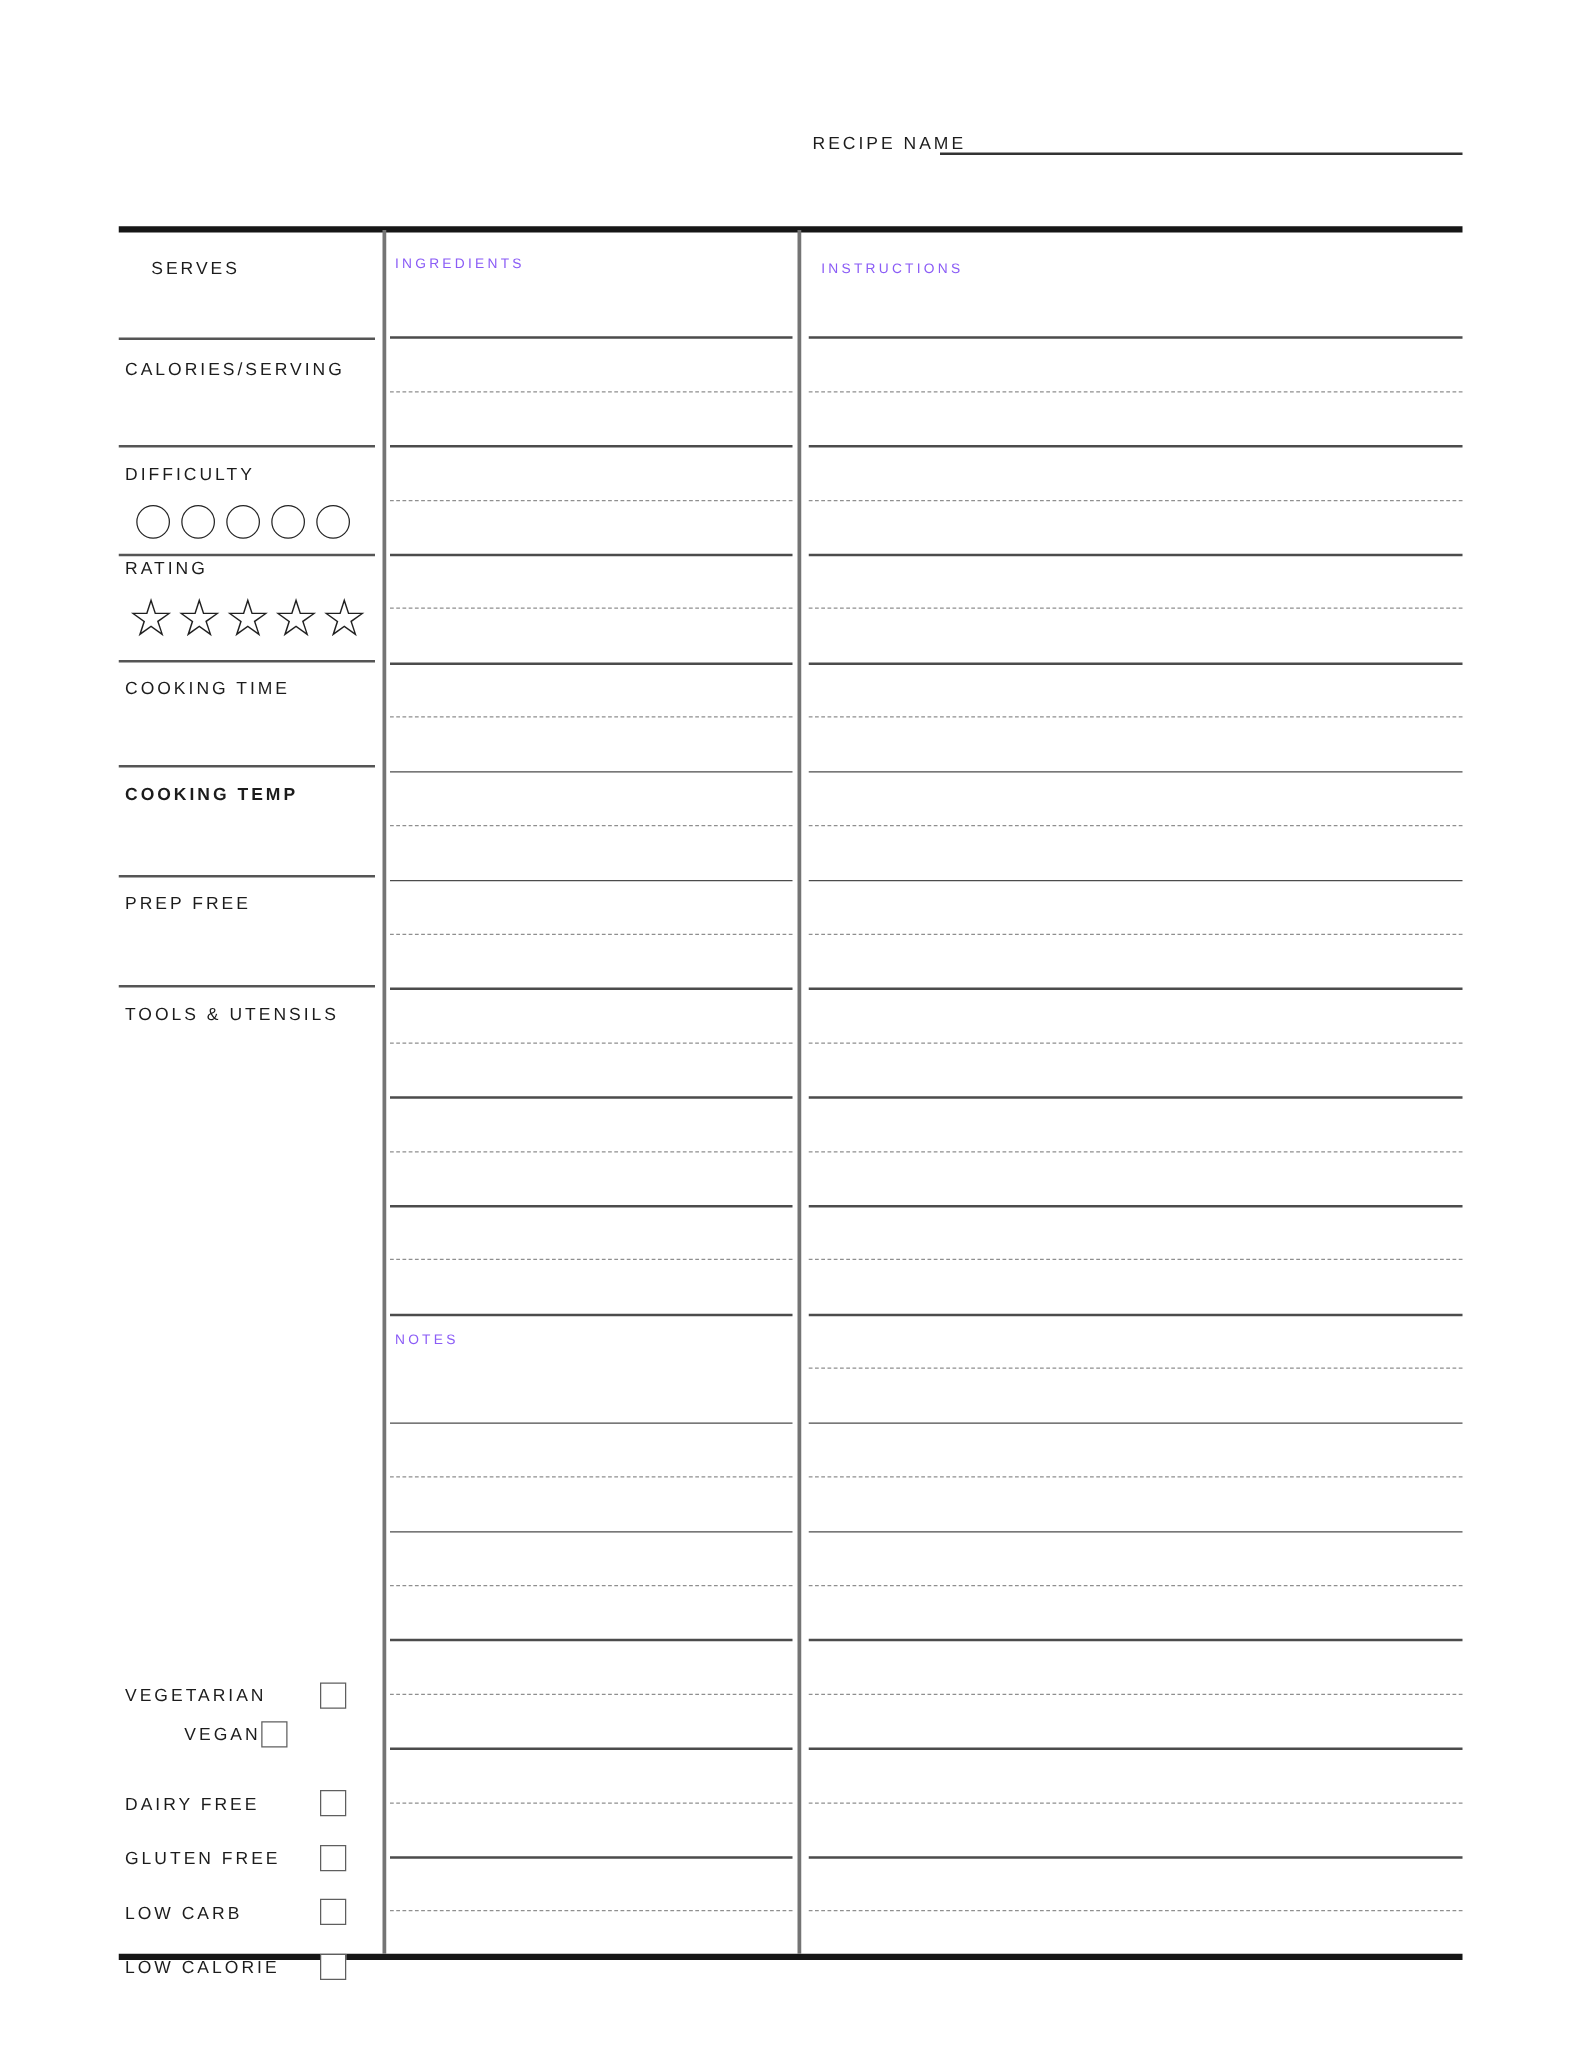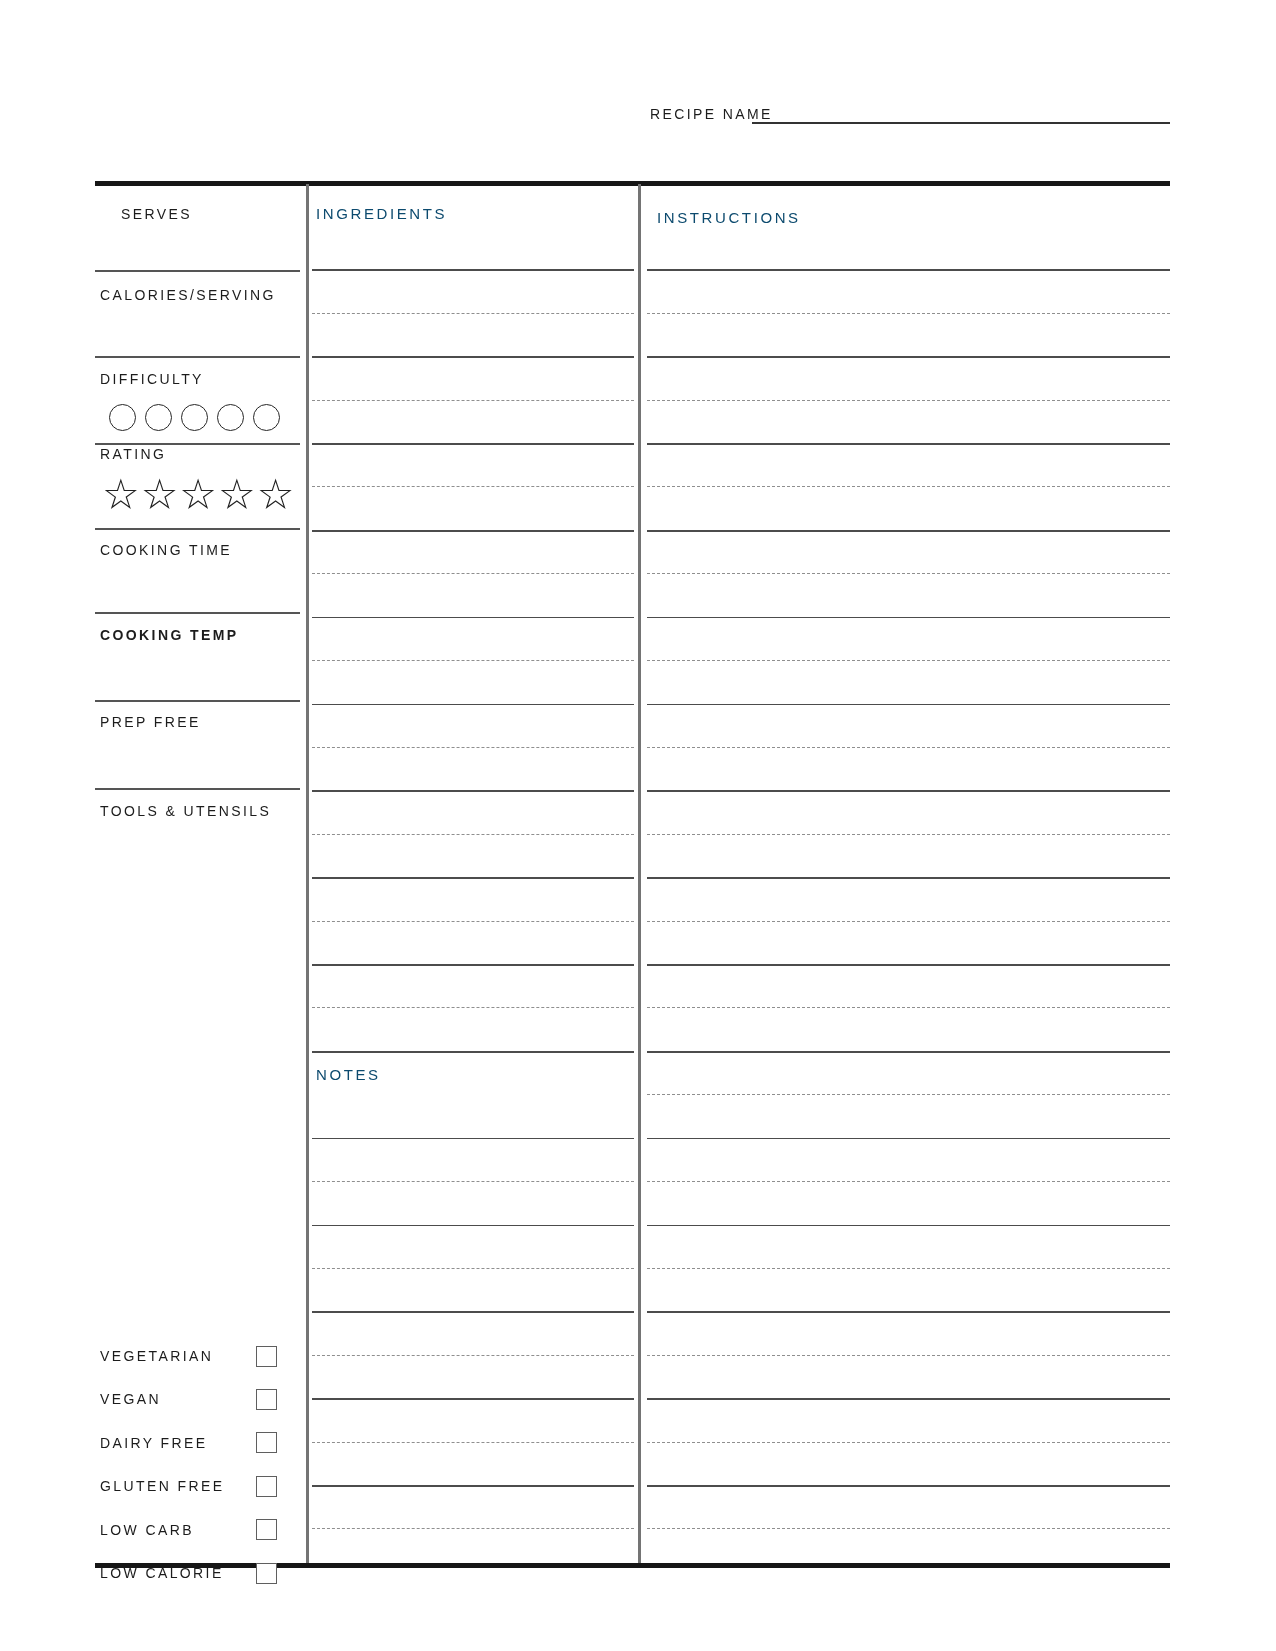--- a/index.html
+++ b/index.html
@@ -10,22 +10,22 @@
   .abs{position:absolute;}
   .script-title{
     font-family:"DejaVu Serif", serif;font-style:italic;font-weight:bold;
     font-size:60px;line-height:1.1;color:#171717;letter-spacing:-1px;white-space:nowrap;
   }
   .lbl{
     font-family:"Liberation Sans", sans-serif;font-size:14px;letter-spacing:2.4px;
     color:#1c1c1c;white-space:nowrap;line-height:1.15;
   }
   .hdr{
-    font-family:"Liberation Sans", sans-serif;font-size:15px;letter-spacing:2.6px;
-    color:#0c4a6e;white-space:nowrap;line-height:1.15;
+    font-family:"Liberation Sans", sans-serif;font-size:11px;letter-spacing:2.6px;
+    color:#8b5cf6;white-space:nowrap;line-height:1.15;
   }
   .rule-solid{height:1.7px;background:#4c4c4c;}
   .rule-dashed{height:0;border-top:1.6px dashed #8f8f8f;}
   .left-rule{height:2px;background:#555555;}
   .vdivider{width:2.5px;background:#747474;}
   .thick{height:5px;background:#161616;}
   .underline{height:1.7px;background:#333333;}
   .circle{
     width:27px;height:27px;border:1.6px solid #262626;border-radius:50%;
     box-sizing:border-box;display:inline-block;
@@ -83,21 +83,21 @@
       <div class="abs left-rule" style="left: 95px; top: 611.5px; width: 205px;"></div>
       <div class="abs left-rule" style="left: 95px; top: 700px; width: 205px;"></div>
       <div class="abs left-rule" style="left: 95px; top: 788px; width: 205px;"></div>
     </div>
 
   <div class="abs" id="dietary" style="left:100px;top:1323px;width:177px;height:240px;">
       <div class="diet-row" style="top: 0px;">
         <span class="lbl">VEGETARIAN</span>
         <span class="checkbox"></span>
       </div>
-      <div class="diet-row" style="top: 43px;">
+      <div class="diet-row" style="top: 31px; justify-content: center;">
         <span class="lbl">VEGAN</span>
         <span class="checkbox"></span>
       </div>
       <div class="diet-row" style="top: 86.94px;">
         <span class="lbl">DAIRY FREE</span>
         <span class="checkbox"></span>
       </div>
       <div class="diet-row" style="top: 130.41px;">
         <span class="lbl">GLUTEN FREE</span>
         <span class="checkbox"></span>

